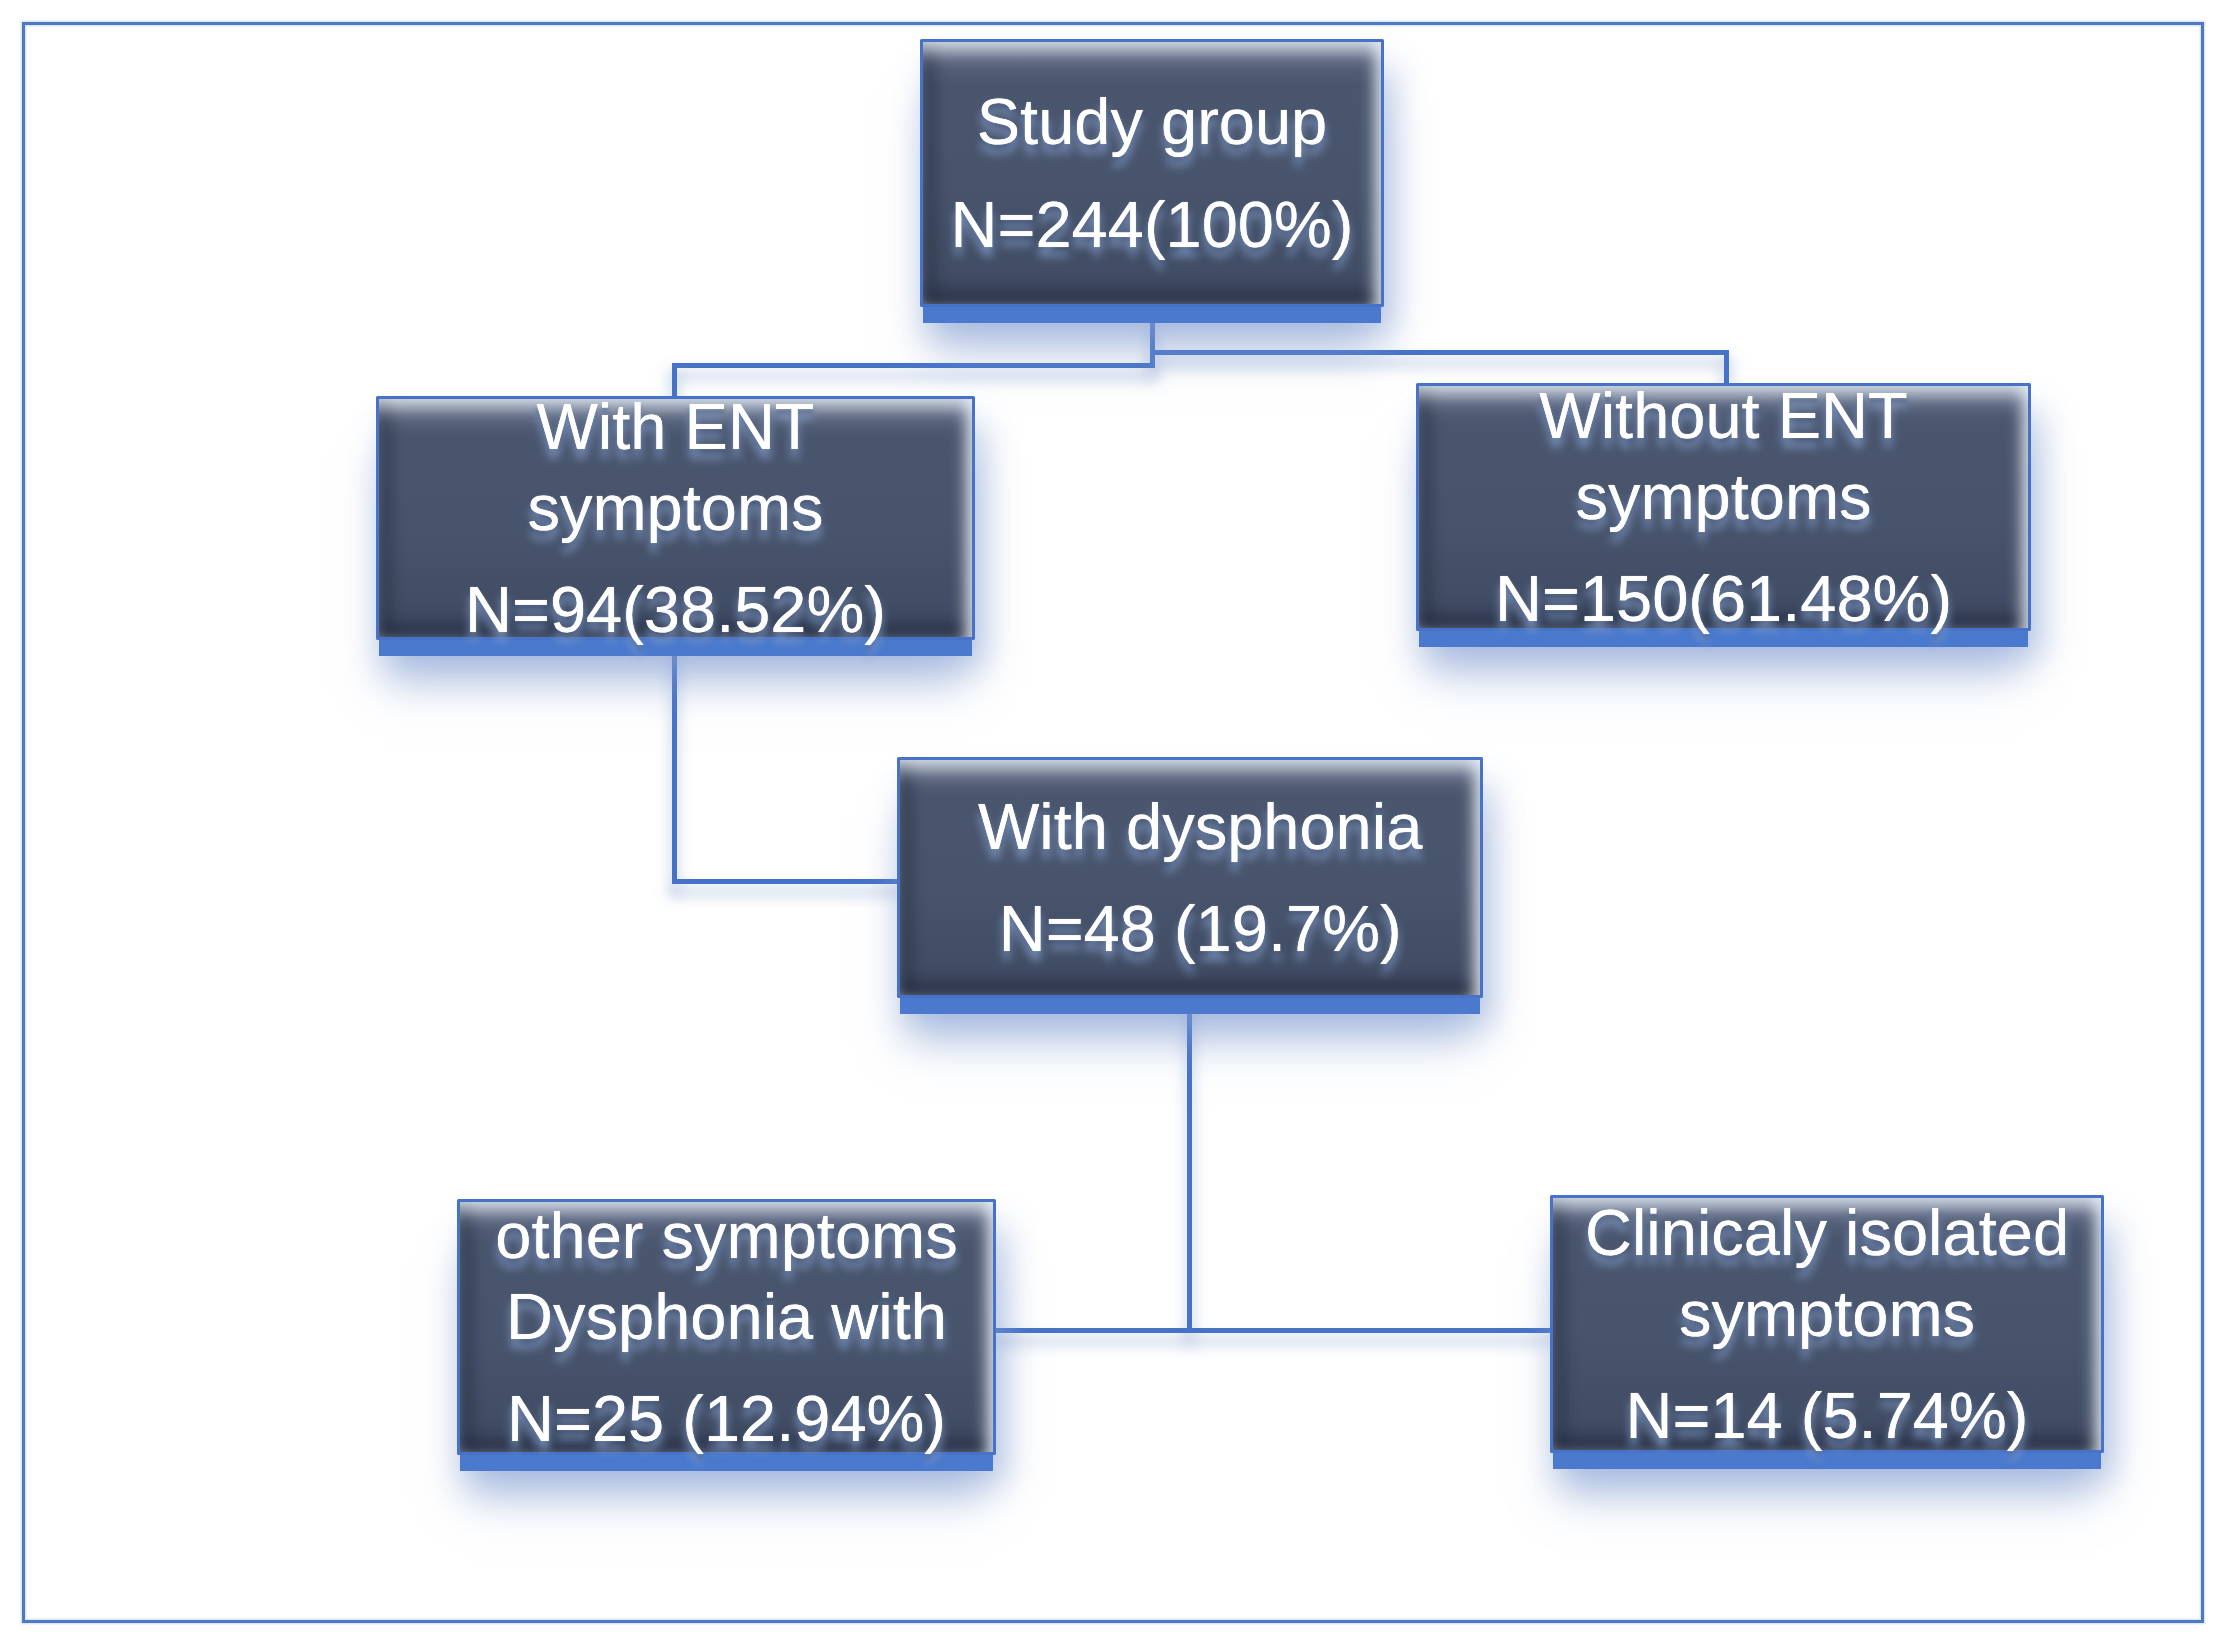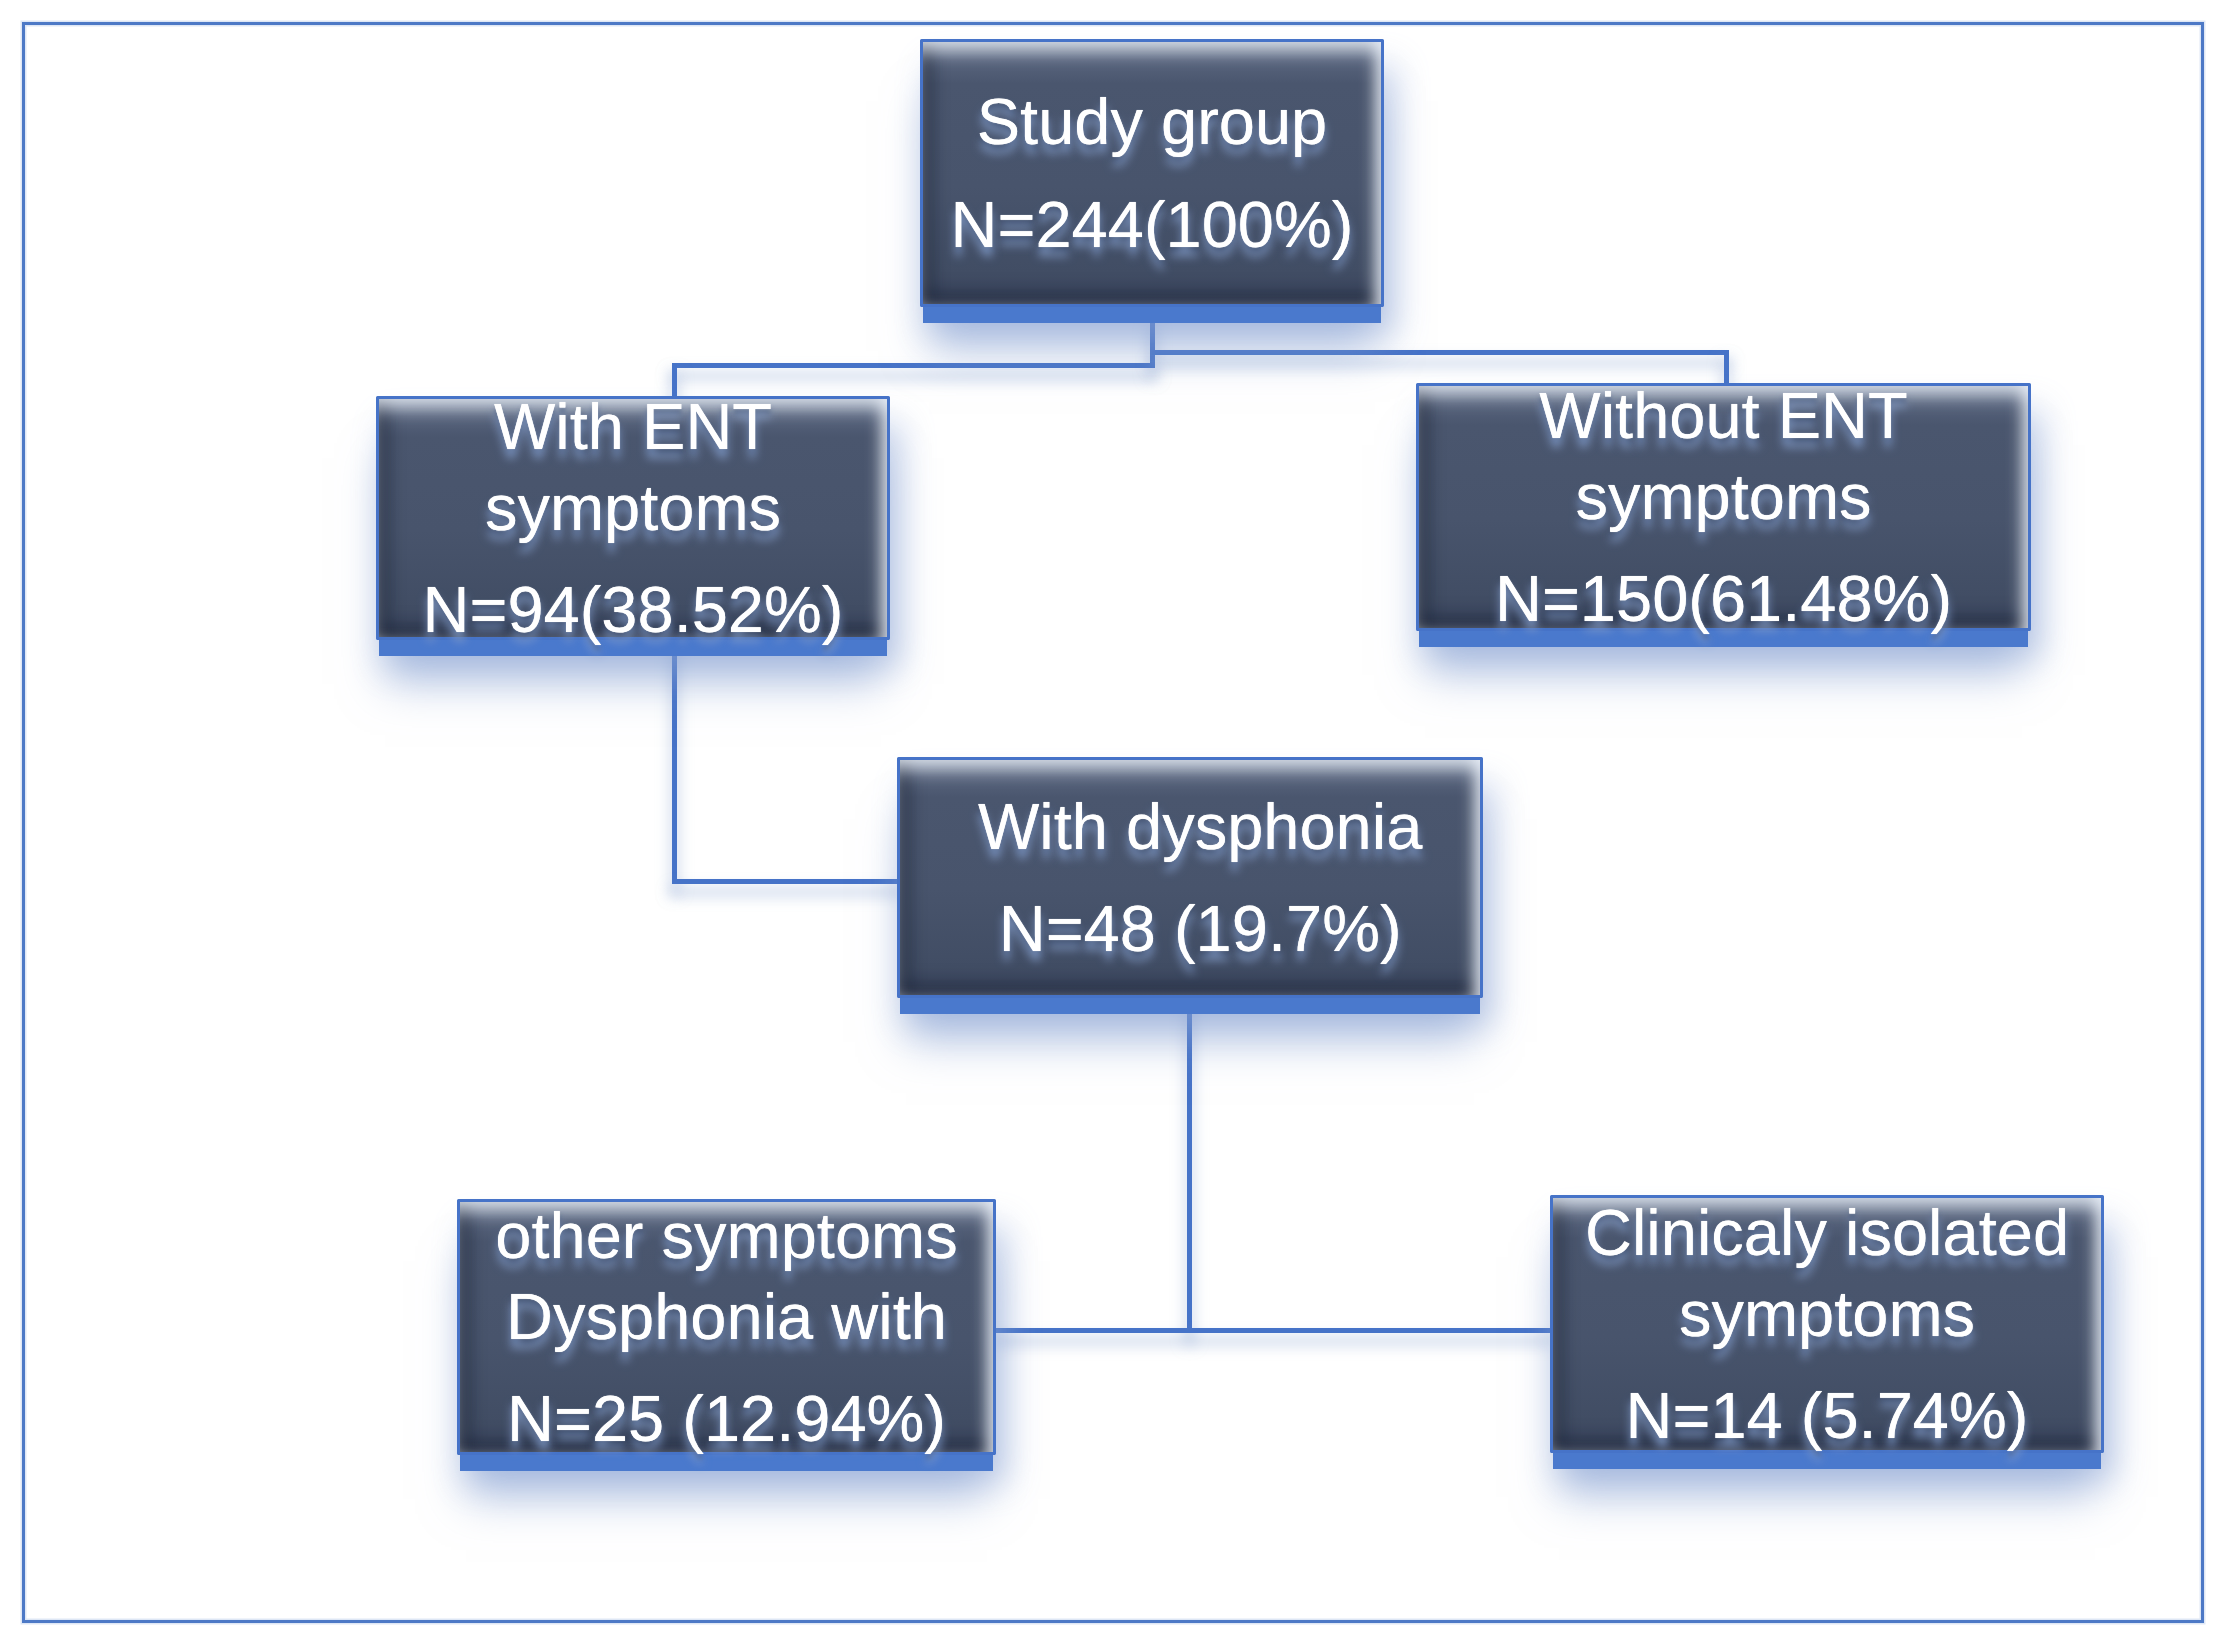--- a/index.html
+++ b/index.html
@@ -61,21 +61,21 @@
       0 9px 10px rgba(133,158,202,0.95),
       0 4.6px 4.6px rgba(54,72,108,0.55);
     white-space: nowrap;
   }
   .node-title .line { display: block; }
   .node-title .line:empty { display: none; }
   .node-value { margin-top: 21px; }
 
   
   #node-study          { left: 920px; top:   39px; width: 464px; height: 268px; text-align: center; }
-  #node-with-ent       { left:  376px; top:  396px; width: 514px; height: 244px; }
+  #node-with-ent       { left:  376px; top:  396px; width: 599px; height: 244px; }
   #node-without-ent    { left: 1416px; top:  383px; width: 615px; height: 248px; align-items: center; }
   #node-with-dysphonia { left: 897px; top:  757px; width: 586px; height: 241px; padding-left: 34px; }
   #node-dys-other      { left:  457px; top: 1199px; width: 539px; height: 256px; }
   #node-isolated       { left: 1550px; top: 1195px; width: 554px; height: 258px; }
 
   
   .edge {
     position: absolute;
     background: #4673c8;
     box-shadow: 0 10.6px 13.7px 1.5px rgba(148,172,214,0.50);

